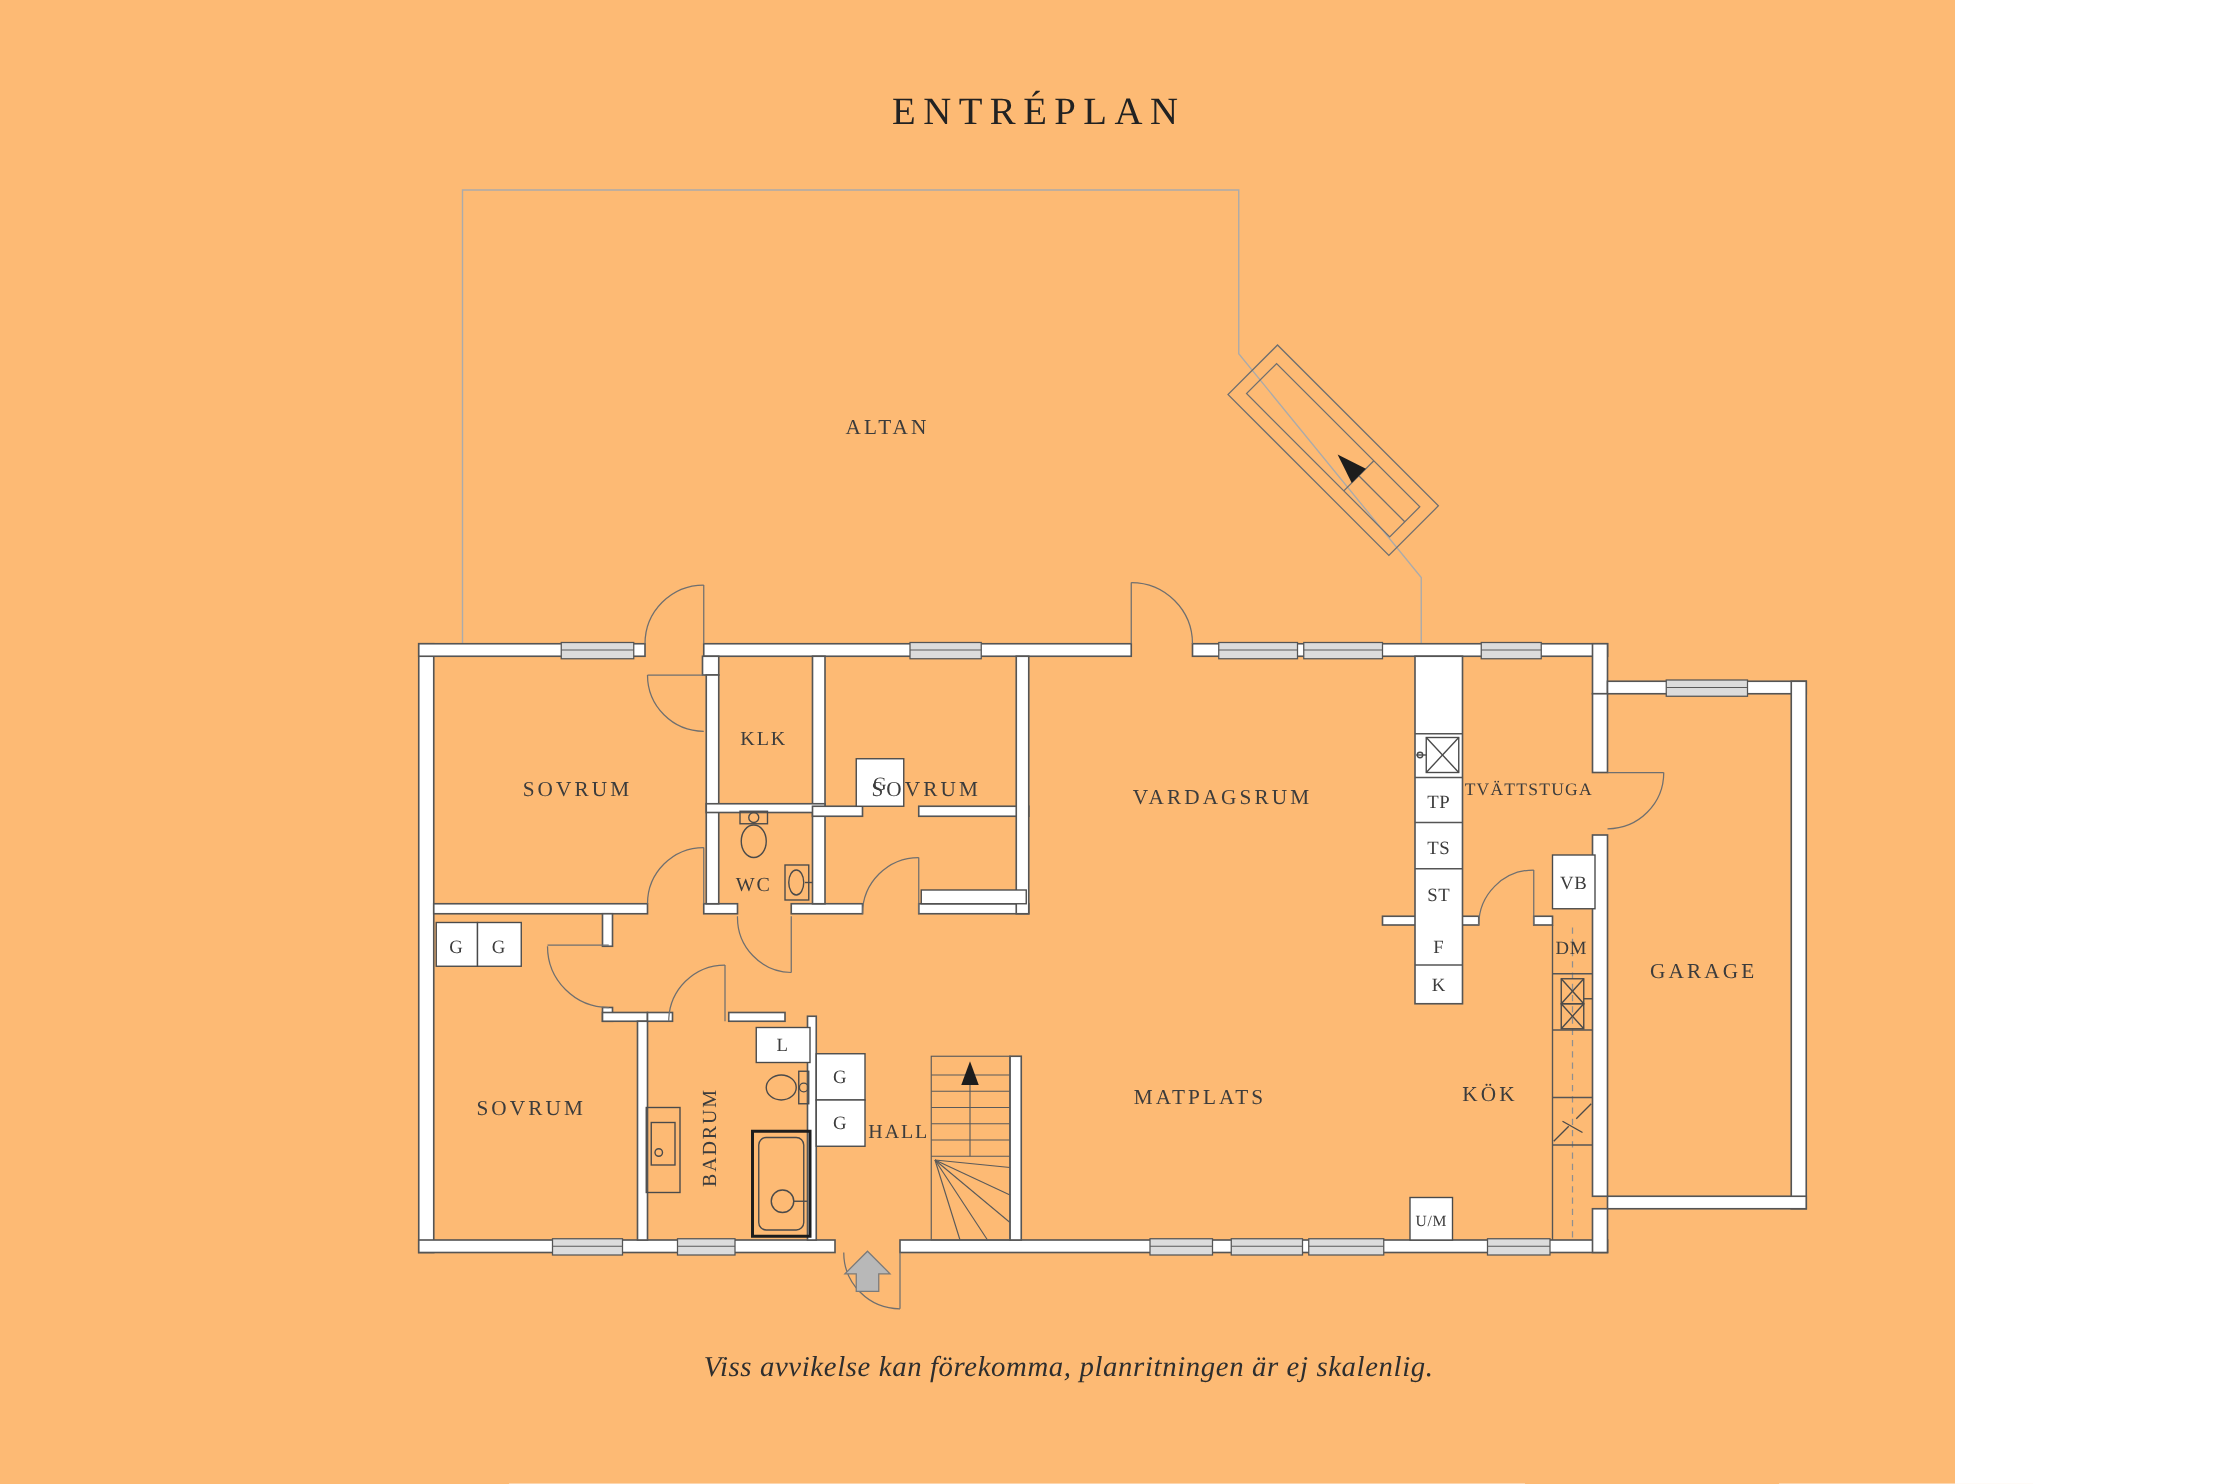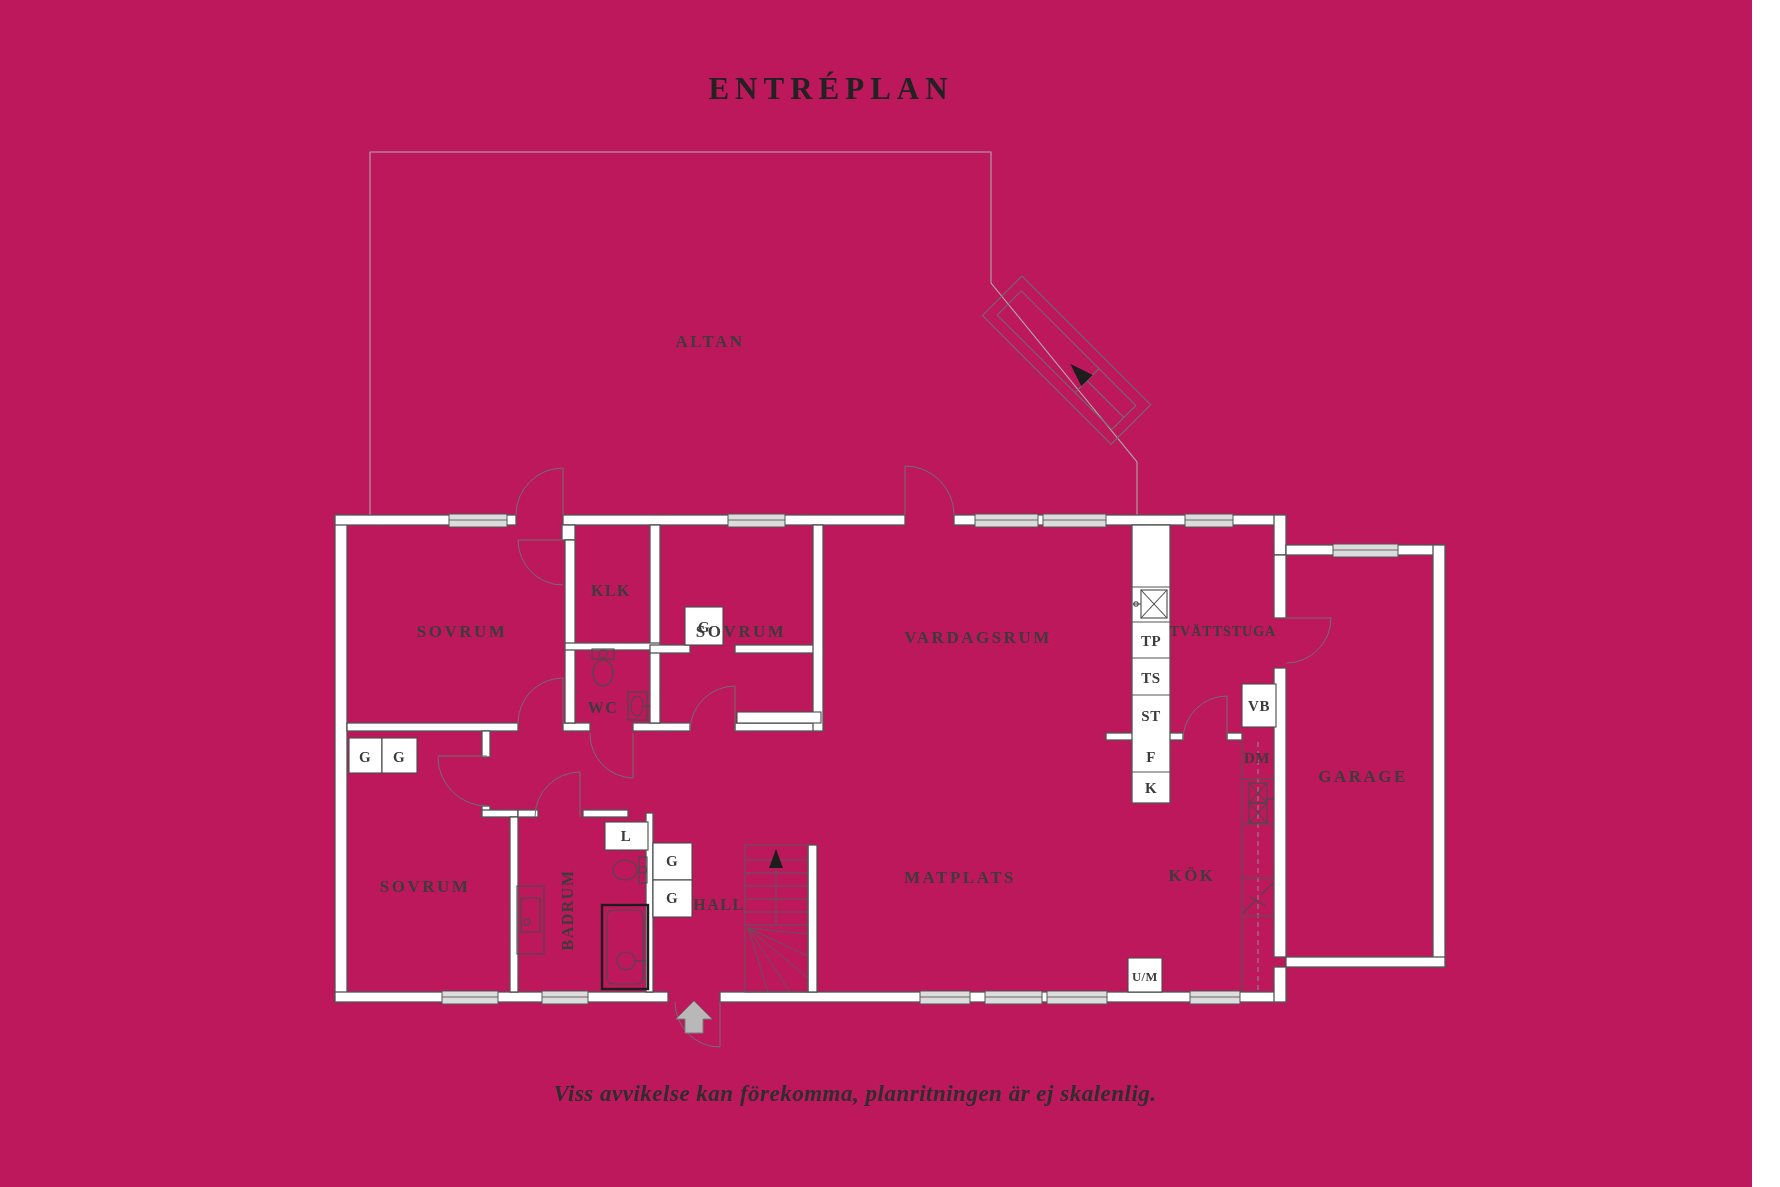--- a/index.html
+++ b/index.html
@@ -1,16 +1,16 @@
 <!DOCTYPE html>
 <html><head>
 <meta charset="utf-8">
 <style>
   html,body{margin:0;padding:0;background:#ffffff;}
-  .page{position:relative;width:1752px;height:1187px;background:#be185d;overflow:hidden;font-weight:bold;}
+  .page{position:relative;width:1564px;height:1187px;background:#fdba74;overflow:hidden;}
   svg{display:block;}
   .w   {fill:#ffffff;stroke:#555555;stroke-width:1.3;}
   .ln  {stroke:#555555;stroke-width:1.1;fill:none;}
   .tn  {stroke:#5a5a5a;stroke-width:0.9;fill:none;}
   .dr  {stroke:#6f6f6f;stroke-width:1;fill:none;}
   .lt  {stroke:#ababab;stroke-width:1.1;fill:none;}
   .win {fill:#dcdcdc;stroke:#555555;stroke-width:1;}
   .fx  {fill:#ffffff;stroke:#4a4a4a;stroke-width:1.1;}
   .fxd {fill:none;stroke:#4a4a4a;stroke-width:1.1;}
   .dash{stroke:#8f8f8f;stroke-width:1;stroke-dasharray:5 4;fill:none;}

